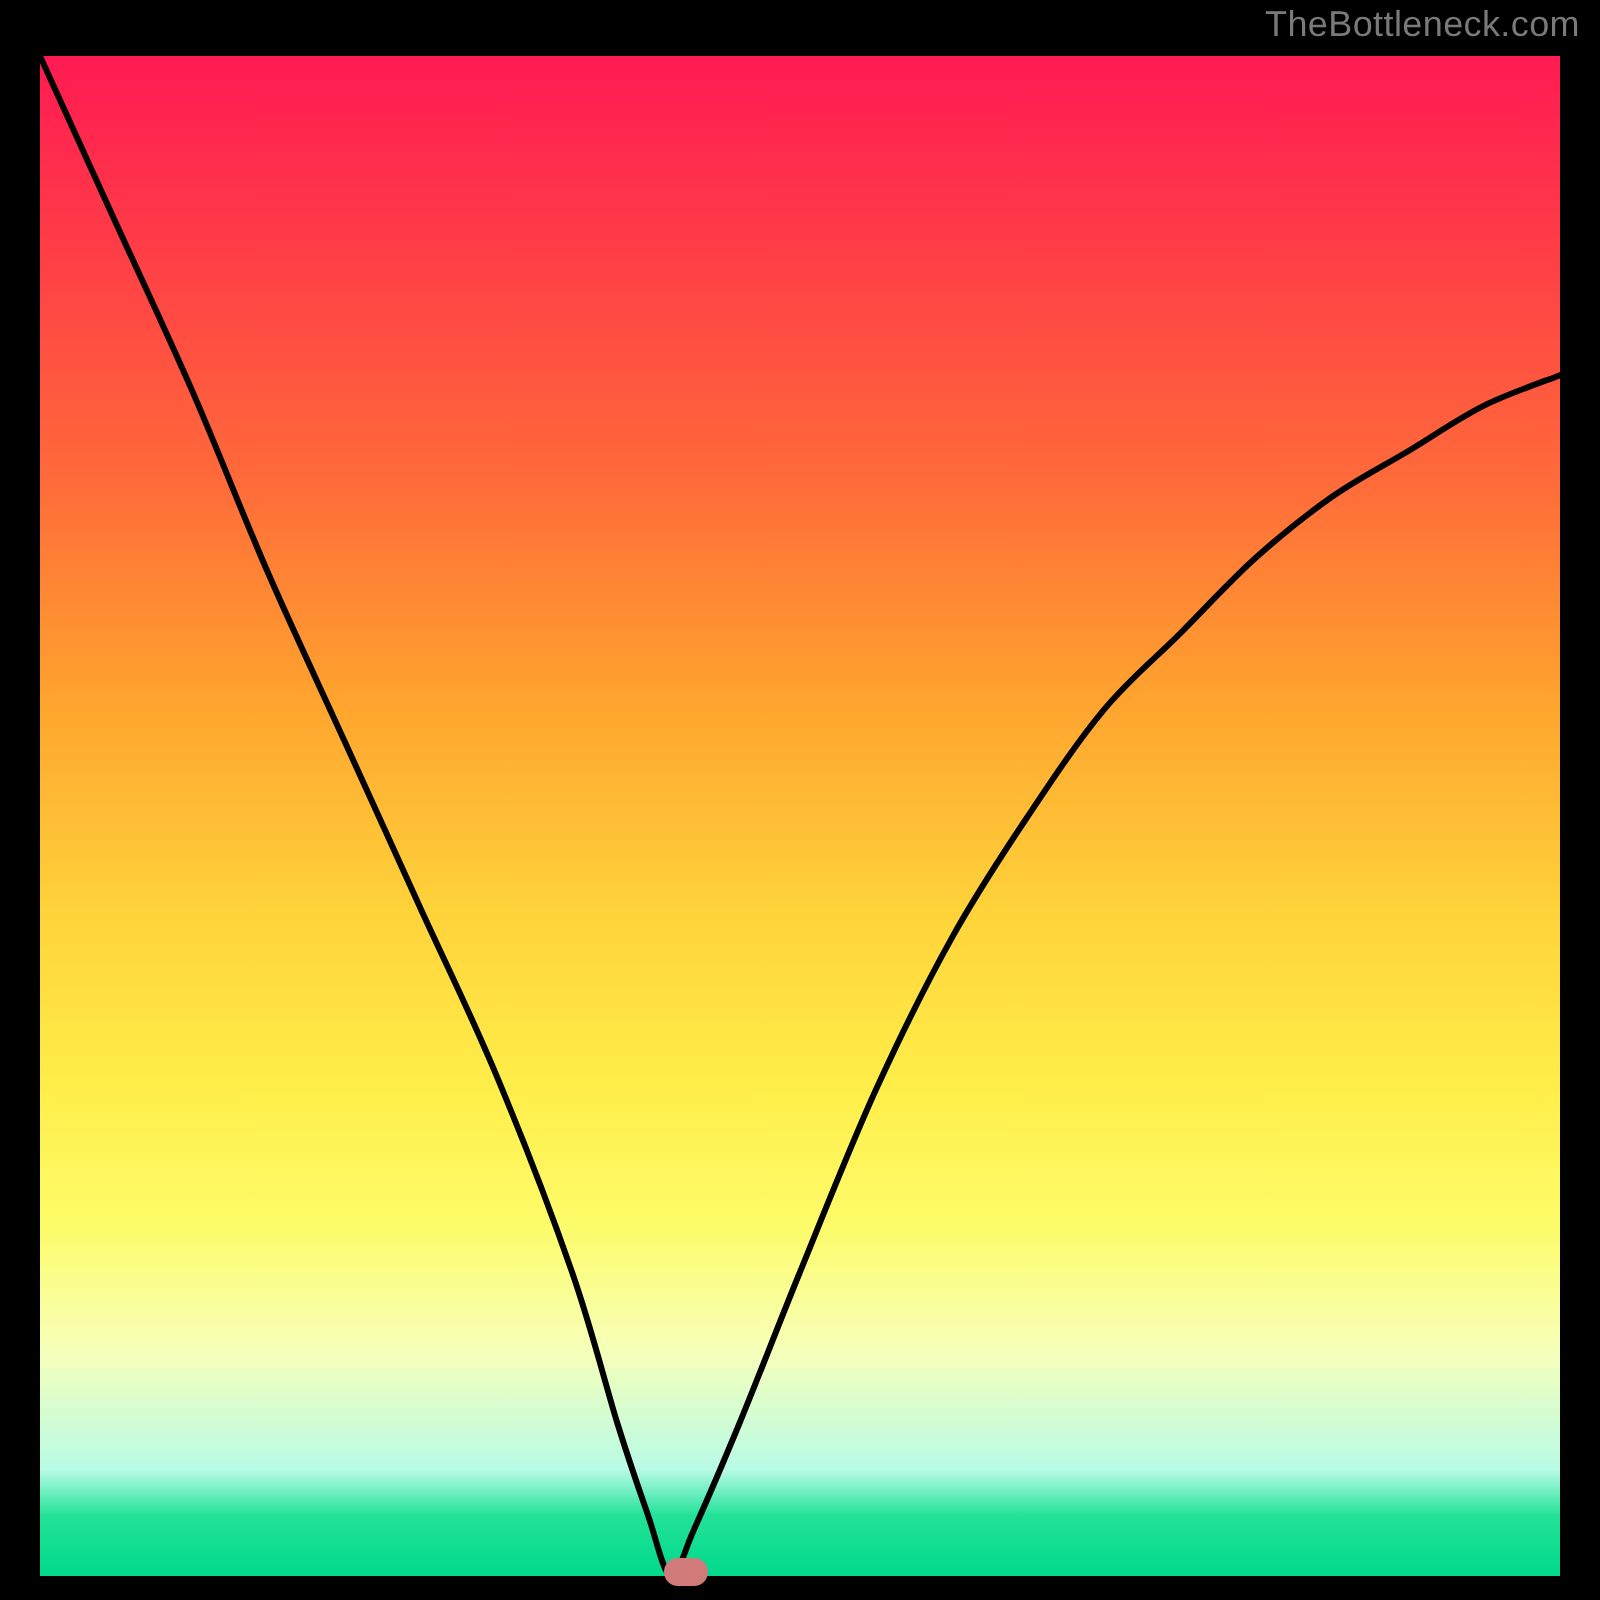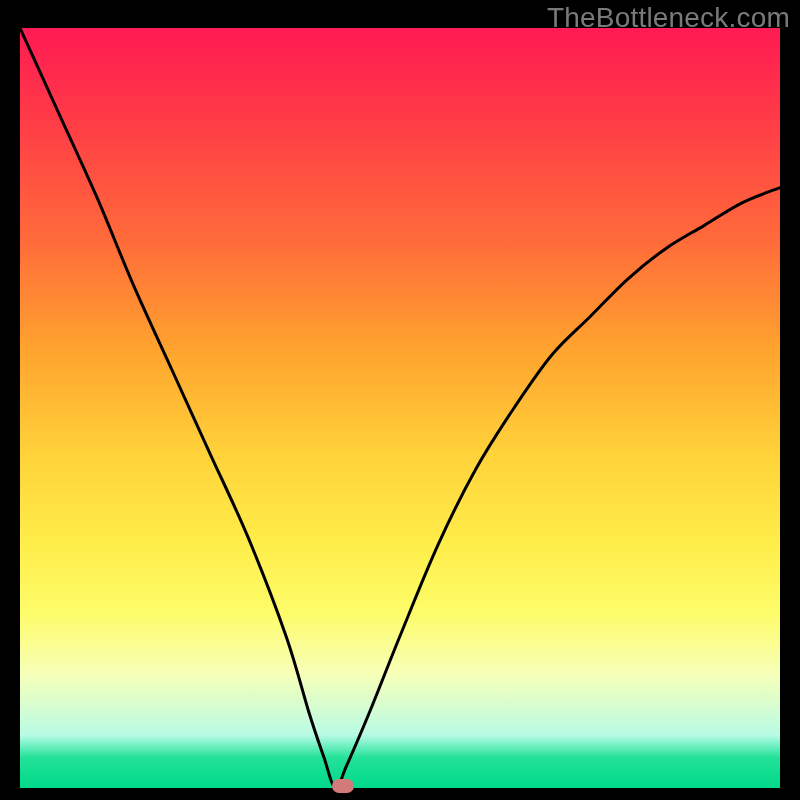--- a/index.html
+++ b/index.html
@@ -15,21 +15,21 @@
     position: relative;
     width: 800px;
     height: 800px;
     background: #000;
   }
   .watermark {
     position: absolute;
     top: 2px;
     right: 10px;
     color: #7a7a7a;
-    font-size: 28px;
+    font-size: 18px;
     font-weight: 500;
     letter-spacing: 0.2px;
   }
   .plot {
     position: absolute;
     left: 20px;
     top: 28px;
     width: 760px;
     height: 760px;
     background: linear-gradient(

